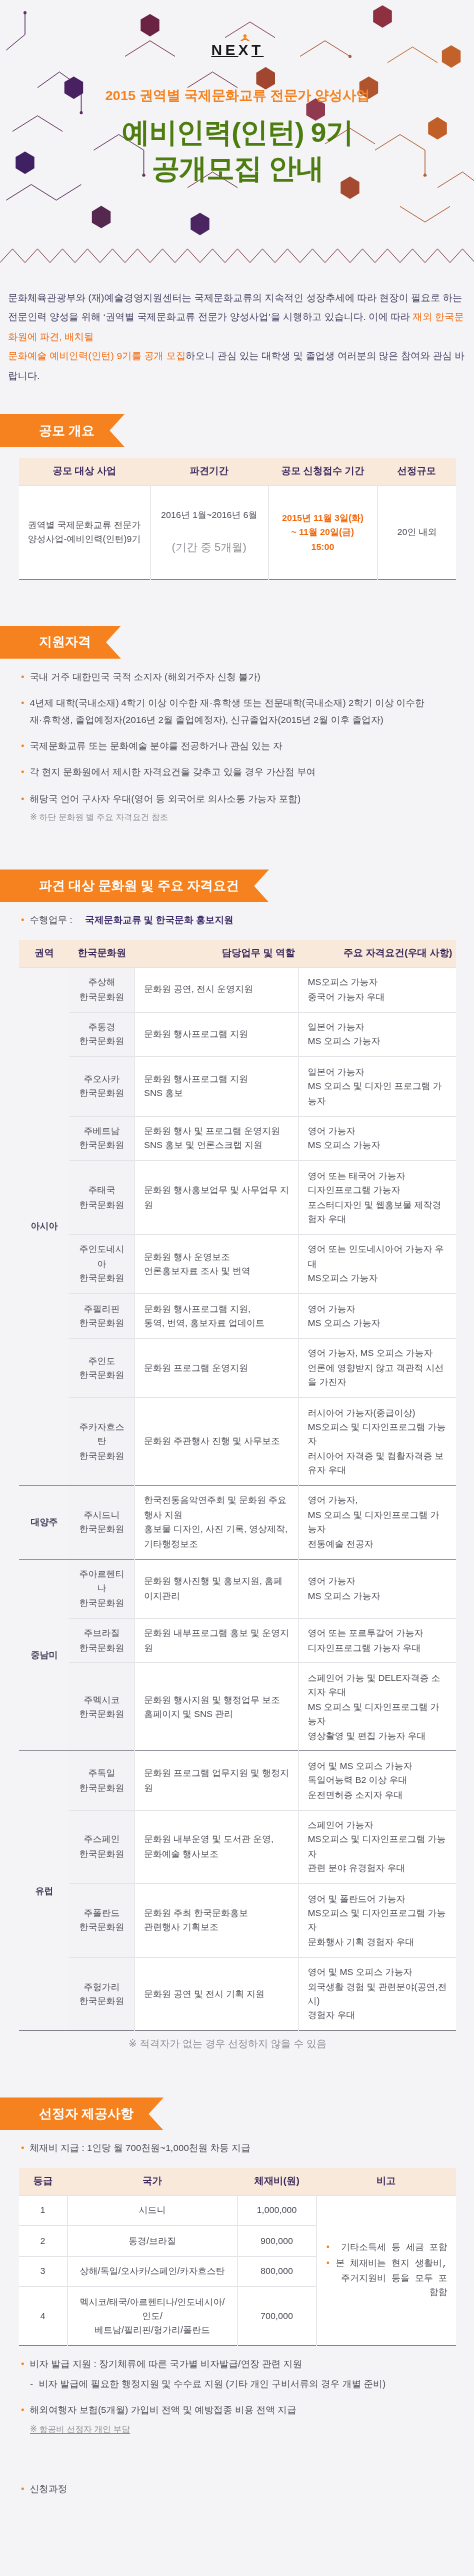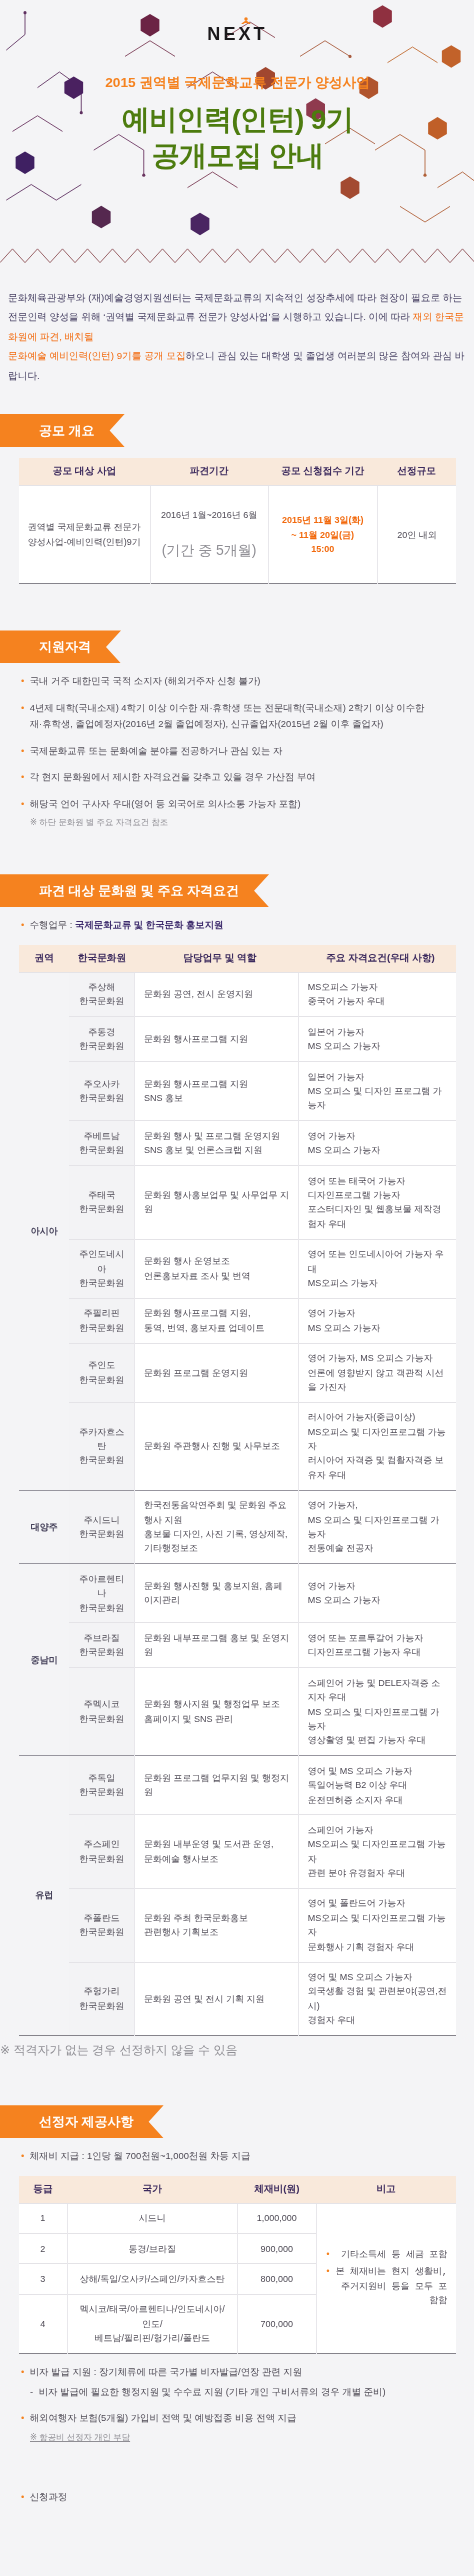--- a/index.html
+++ b/index.html
@@ -5,21 +5,21 @@
   :root{
     --accent:#f5821f; --peach:#f9e9db; --purple:#3d2b5e; --hl:#f26a0e;
   }
   *{box-sizing:border-box;}
   body{margin:0;background:#f4f4f6;font-family:"Liberation Sans","DejaVu Sans",sans-serif;color:#4e4a55;}
   .page{width:475px;overflow:hidden;position:relative;background:#f4f4f6;}
 
   
   .hero{position:relative;height:269px;text-align:center;}
   .hexbg{position:absolute;left:0;top:0;}
-  .logo{position:relative;padding-top:24px;font-size:18px;font-weight:bold;letter-spacing:3.1px;color:#1a181b;}
+  .logo{position:relative;padding-top:41px;font-size:15px;font-weight:bold;letter-spacing:3.1px;color:#1a181b;text-decoration:underline;}
   .xwrap{position:relative;display:inline-block;}
   .fig{position:absolute;top:-7.5px;left:50%;transform:translateX(-50%);}
   .subtitle{margin-top:29px;color:var(--accent);font-size:13.7px;font-weight:600;position:relative;}
   .title{margin:10px 0 0;color:#4d7c0f;font-size:28px;line-height:1.3;font-weight:800;position:relative;letter-spacing:-0.6px;}
 
   .intro{white-space:pre-line;text-align:left;font-size:9.7px;line-height:2.0;color:#474063;margin:19px 8px 0;}
   .intro .hl{color:var(--hl);}
 
   
   section{margin-top:46px;}
@@ -29,35 +29,35 @@
 
   
   .tbl{width:437px;margin:11.2px 19px 0;border-collapse:collapse;border-bottom:0.6px solid #85838b;}
   .tbl th{background:var(--peach);color:var(--purple);font-size:9.7px;font-weight:bold;padding:6.9px 3.7px;}
   .tbl td{background:#fff;border-top:0.6px solid #e4e3e7;padding:7.5px 8.7px;font-size:9px;line-height:1.6;
     white-space:pre-line;vertical-align:middle;}
   .vline{border-left:0.6px solid #e8e7eb;}
   .ctr{text-align:center;}
   .ov td{height:60px;text-align:center;}
   .apply{color:var(--hl);font-weight:bold;}
-  .sub{color:#8f8e94;font-size:14px;margin-top:2.5px;}
+  .sub{color:#8f8e94;font-size:11px;margin-top:2.5px;}
 
   
   .bullet{position:relative;margin:10px 19px 0 21px;padding-left:8.7px;font-size:9.4px;line-height:1.75;
     white-space:pre-line;color:#4e4a55;}
   .bullet::before{content:"•";color:var(--accent);position:absolute;left:0;top:0;}
   .dash{position:relative;margin:3.7px 19px 0 30px;padding-left:8.7px;font-size:9.4px;line-height:1.7;white-space:pre-line;}
   .dash::before{content:"-";position:absolute;left:0;top:0;color:#4e4a55;}
   .note{color:#8f8e94;font-size:8.4px;margin:5px 19px 0 30px;}
   .note-u{text-decoration:underline;}
-  .note-right{color:#8f8e94;font-size:12px;margin:6.2px 20px 0 0;text-align:left;}
-  .bp,.bd{color:#3f2d6e;font-weight:bold;}
-
-  
-  .dispatch th.thl{text-align:center;padding-left:10px;}
+  .note-right{color:#8f8e94;font-size:10px;margin:6.2px 20px 0 0;text-align:center;}
+  .bp,.bd{color:#3f2d6e;font-weight:bold;margin-left:10px;}
+
+  
+  .dispatch th.thl{text-align:right;padding-left:10px;}
   .dispatch td.region{background:transparent;text-align:center;font-weight:bold;color:#45415a;}
   .dispatch td.cname{background:#f3f3f5;text-align:center;}
   .dispatch tr.gdark td{border-top:0.6px solid #97959e;}
 
   
   .benefit td.remark{text-align:right;font-family:Liberation Mono, monospace;}
   .rb{position:relative;padding-left:8.1px;margin:2.5px 0;white-space:pre-line;}
   .rb::before{content:"•";color:var(--accent);position:absolute;left:0;}
 </style>
 </head>

